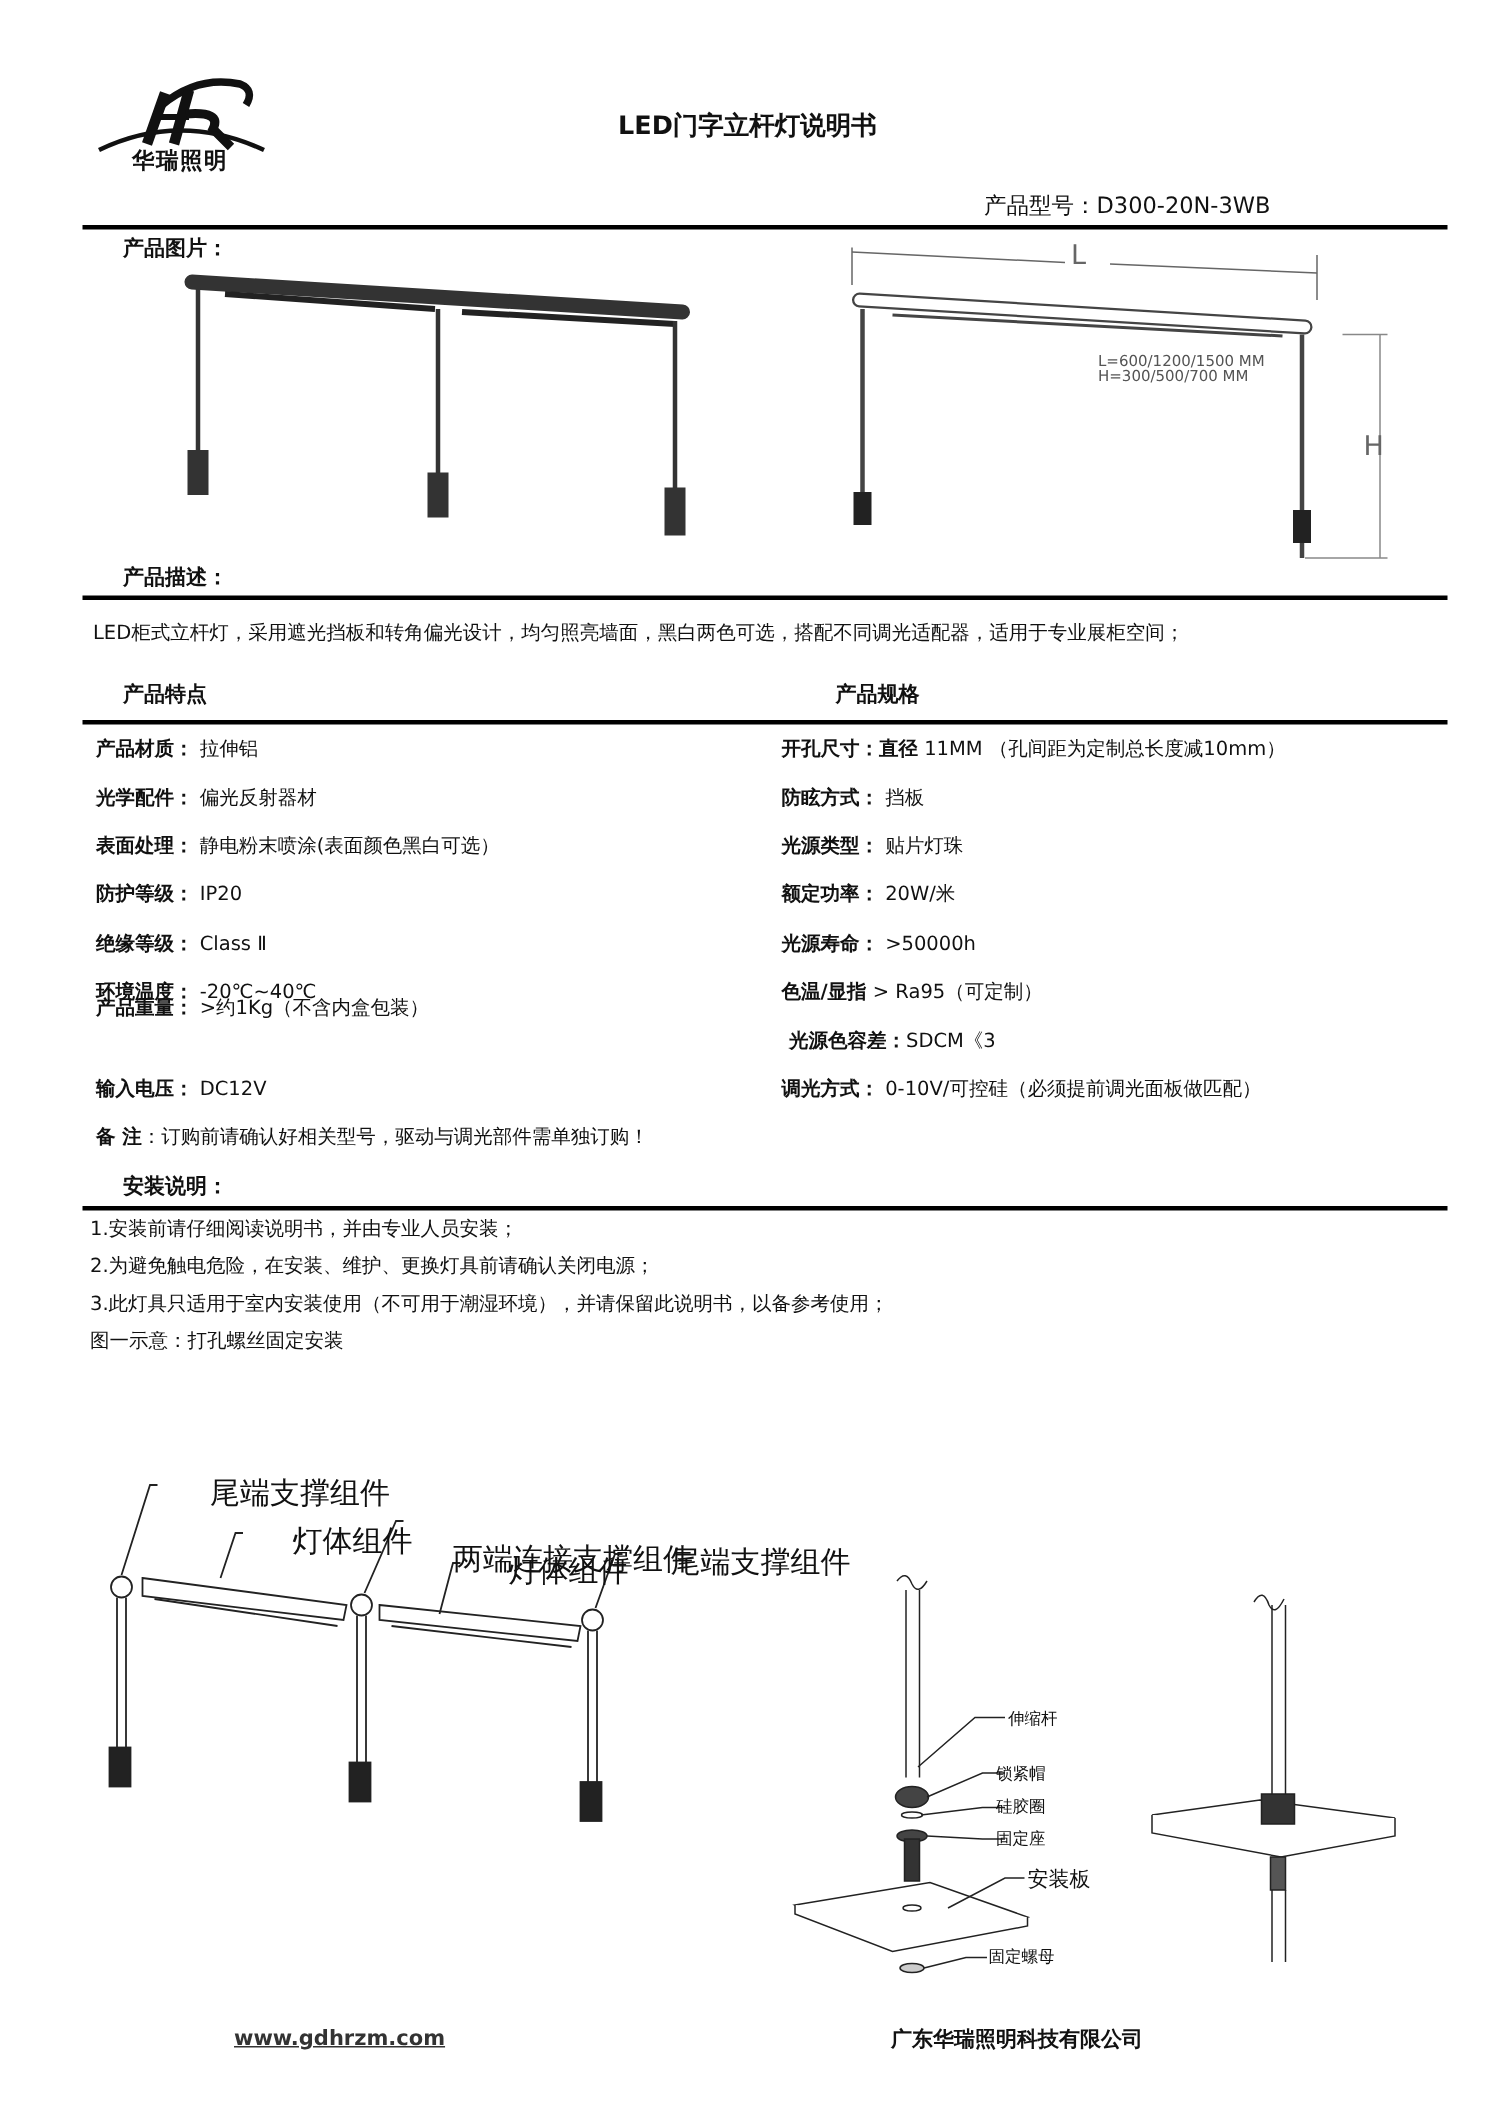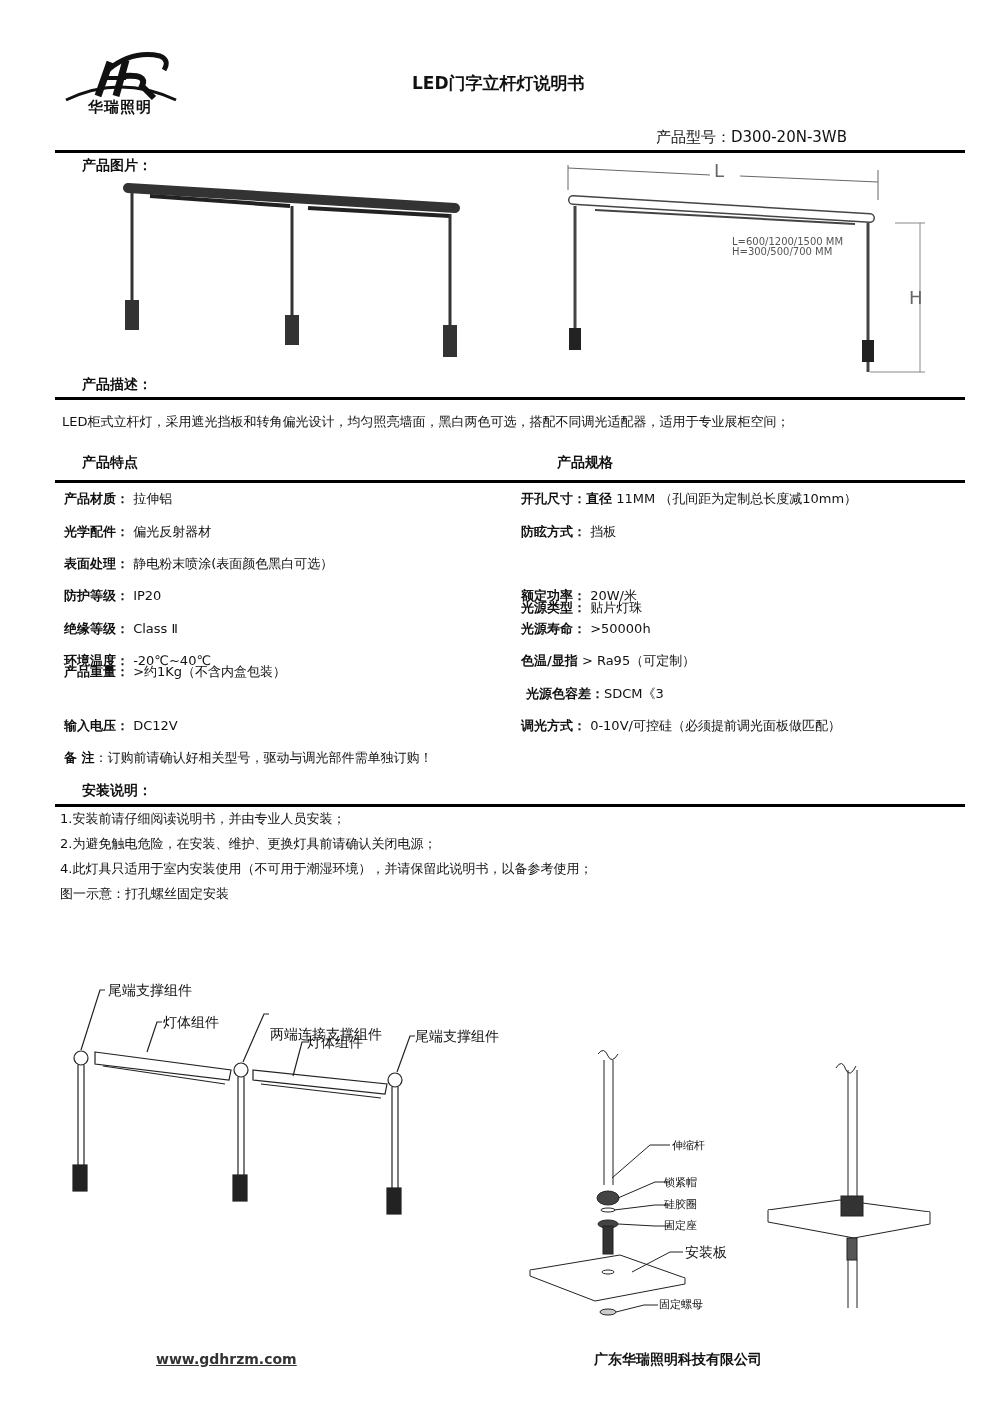--- a/index.html
+++ b/index.html
@@ -6,21 +6,21 @@
   body{width:992px;height:1403px;position:relative;overflow:hidden;
        font-family:"DejaVu Sans","Liberation Sans",sans-serif;color:#111;}
   .abs{position:absolute;}
   .rule{position:absolute;left:55px;width:910px;height:3px;background:#000;}
   .sec{position:absolute;left:62px;font-weight:bold;font-size:14px;margin-left:20px;}
   .title{position:absolute;left:412px;top:72px;font-weight:bold;font-size:17px;}
   .model{position:absolute;left:656px;top:128px;font-size:15px;}
   .model b{font-weight:normal;}
   .row{position:absolute;font-size:13px;white-space:nowrap;}
   .row .k{font-weight:bold;}
-  .lbl{position:absolute;font-size:14px;white-space:nowrap;font-family:Liberation Sans, sans-serif;}
+  .lbl{position:absolute;font-size:20px;white-space:nowrap;font-family:Liberation Sans, sans-serif;margin-left:32px;}
   .lbl-s{position:absolute;font-size:10px;white-space:nowrap;}
   .footer-l{position:absolute;left:156px;top:1351px;font-size:14px;font-weight:bold;text-decoration:underline;color:#333;}
   .footer-r{position:absolute;left:594px;top:1351px;font-size:14px;font-weight:bold;}
   svg{position:absolute;overflow:visible;}
 </style>
 </head>
 <body>
 
 <div class="abs" style="left:62px;top:46px;width:118px;height:72px;">
   <svg width="118" height="72">
@@ -92,33 +92,33 @@
   <div class="row" style="left:64px;top:620px;"><span class="k">绝缘等级：</span> <span>Class Ⅱ</span></div>
   <div class="row" style="left:64px;top:652px;"><span class="k">环境温度：</span> <span>-20℃~40℃</span></div>
   <div class="row" style="left:64px;top:663px;text-align:center;"><span class="k">产品重量：</span> <span>&gt;约1Kg（不含内盒包装）</span></div>
   <div class="row" style="left:64px;top:717px;"><span class="k">输入电压：</span> <span>DC12V</span></div>
   <div class="row" style="left:64px;top:749px;"><span class="k">备 注</span><span>：订购前请确认好相关型号，驱动与调光部件需单独订购！</span></div>
 </div>
 
 <div>
   <div class="row" style="left:521px;top:490px;"><span class="k">开孔尺寸：直径</span><span> 11MM （孔间距为定制总长度减10mm）</span></div>
   <div class="row" style="left:521px;top:523px;"><span class="k">防眩方式：</span> <span>挡板</span></div>
-  <div class="row" style="left:521px;top:555px;margin-top:44px;"><span class="k">光源类型：</span> <span>贴片灯珠</span></div>
+  <div class="row" style="left:521px;top:555px;"><span class="k">光源类型：</span> <span>贴片灯珠</span></div>
   <div class="row" style="left:521px;top:587px;"><span class="k">额定功率：</span> <span>20W/米</span></div>
   <div class="row" style="left:521px;top:620px;"><span class="k">光源寿命：</span> <span>&gt;50000h</span></div>
   <div class="row" style="left:521px;top:652px;"><span class="k">色温/显指</span><span> &gt; Ra95（可定制）</span></div>
   <div class="row" style="left:526px;top:685px;"><span class="k">光源色容差：</span><span>SDCM《3</span></div>
   <div class="row" style="left:521px;top:717px;"><span class="k">调光方式：</span> <span>0-10V/可控硅（必须提前调光面板做匹配）</span></div>
 </div>
 
 <div class="sec" style="top:782px;">安装说明：</div>
 <div class="rule" style="top:804px;"></div>
 <div class="row" style="left:60px;top:810px;">1.安装前请仔细阅读说明书，并由专业人员安装；</div>
 <div class="row" style="left:60px;top:835px;">2.为避免触电危险，在安装、维护、更换灯具前请确认关闭电源；</div>
-<div class="row" style="left:60px;top:860px;">4.此灯具只适用于室内安装使用（不可用于潮湿环境），并请保留此说明书，以备参考使用；</div>
+<div class="row" style="left:60px;top:860px;">3.此灯具只适用于室内安装使用（不可用于潮湿环境），并请保留此说明书，以备参考使用；</div>
 <div class="row" style="left:60px;top:885px;">图一示意：打孔螺丝固定安装</div>
 
 <svg style="left:65px;top:980px;" width="450" height="250">
   <g stroke="#222" fill="#fff" stroke-width="1.2">
 
     <circle cx="16" cy="78" r="7"></circle>
     <line x1="13" y1="85" x2="13" y2="185"></line>
       <line x1="19" y1="85" x2="19" y2="185"></line>
     <rect x="8" y="185" width="14" height="26" fill="#222"></rect>
     <circle cx="176" cy="90" r="7"></circle>

